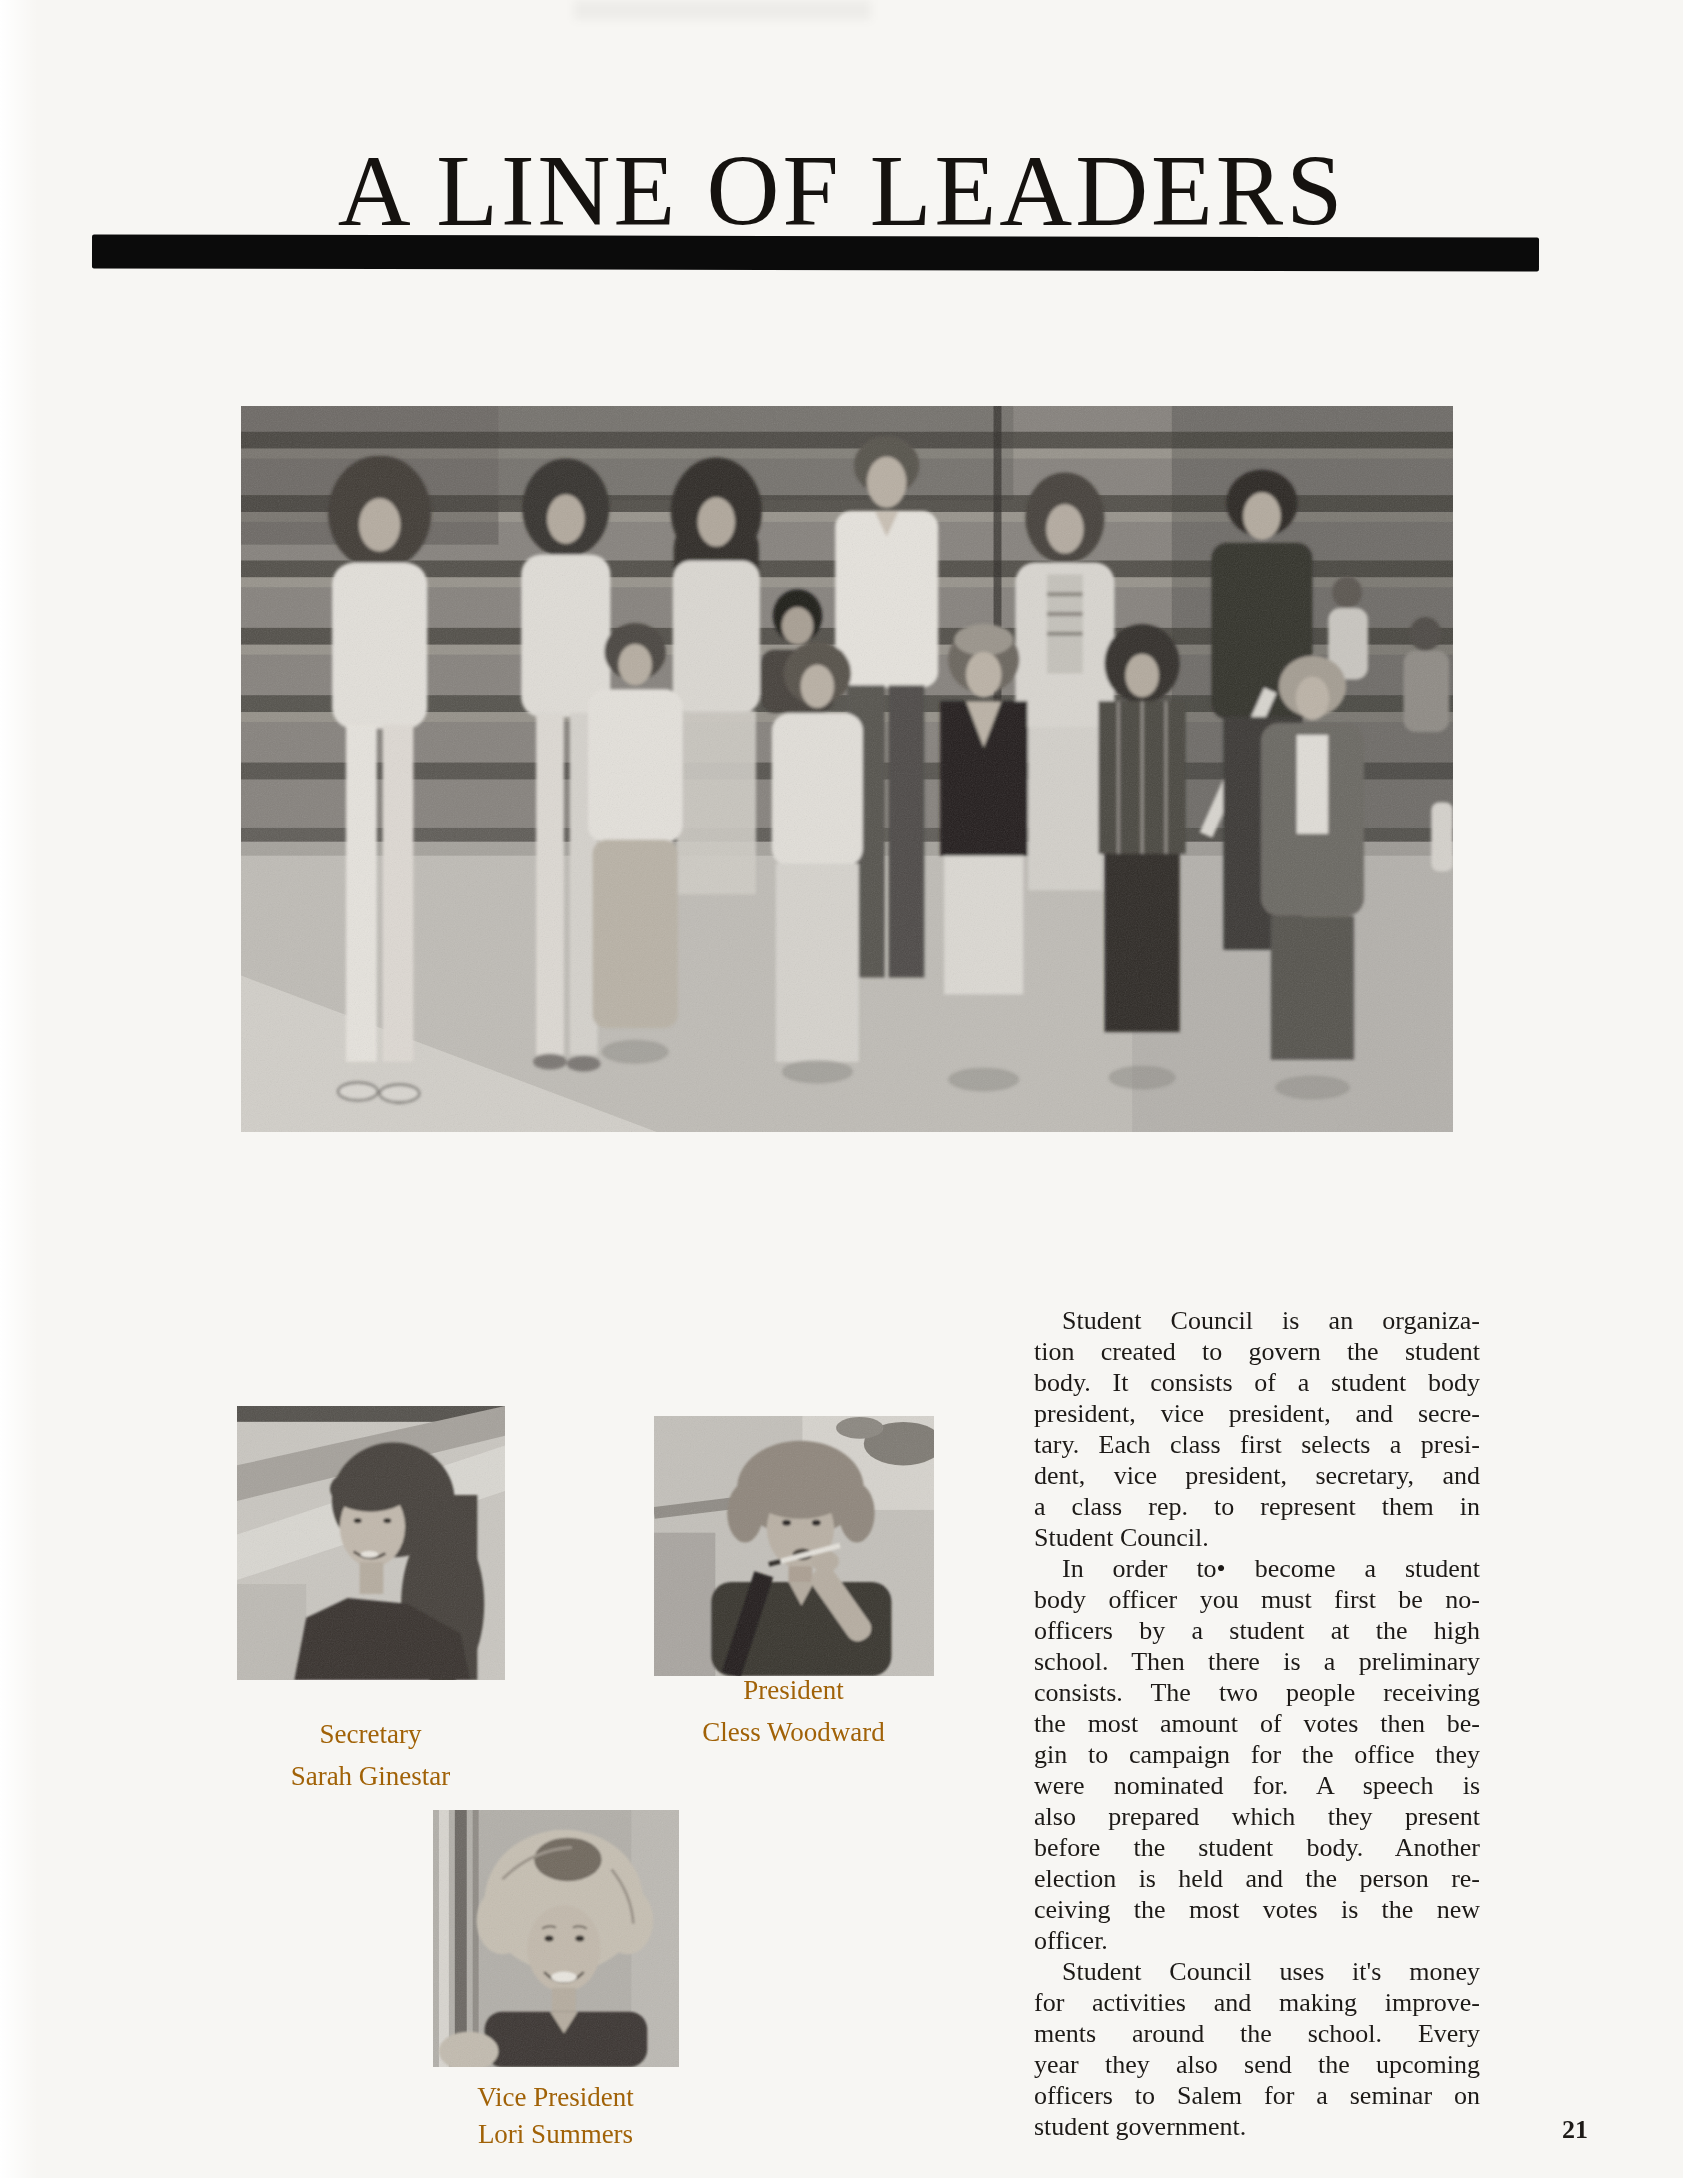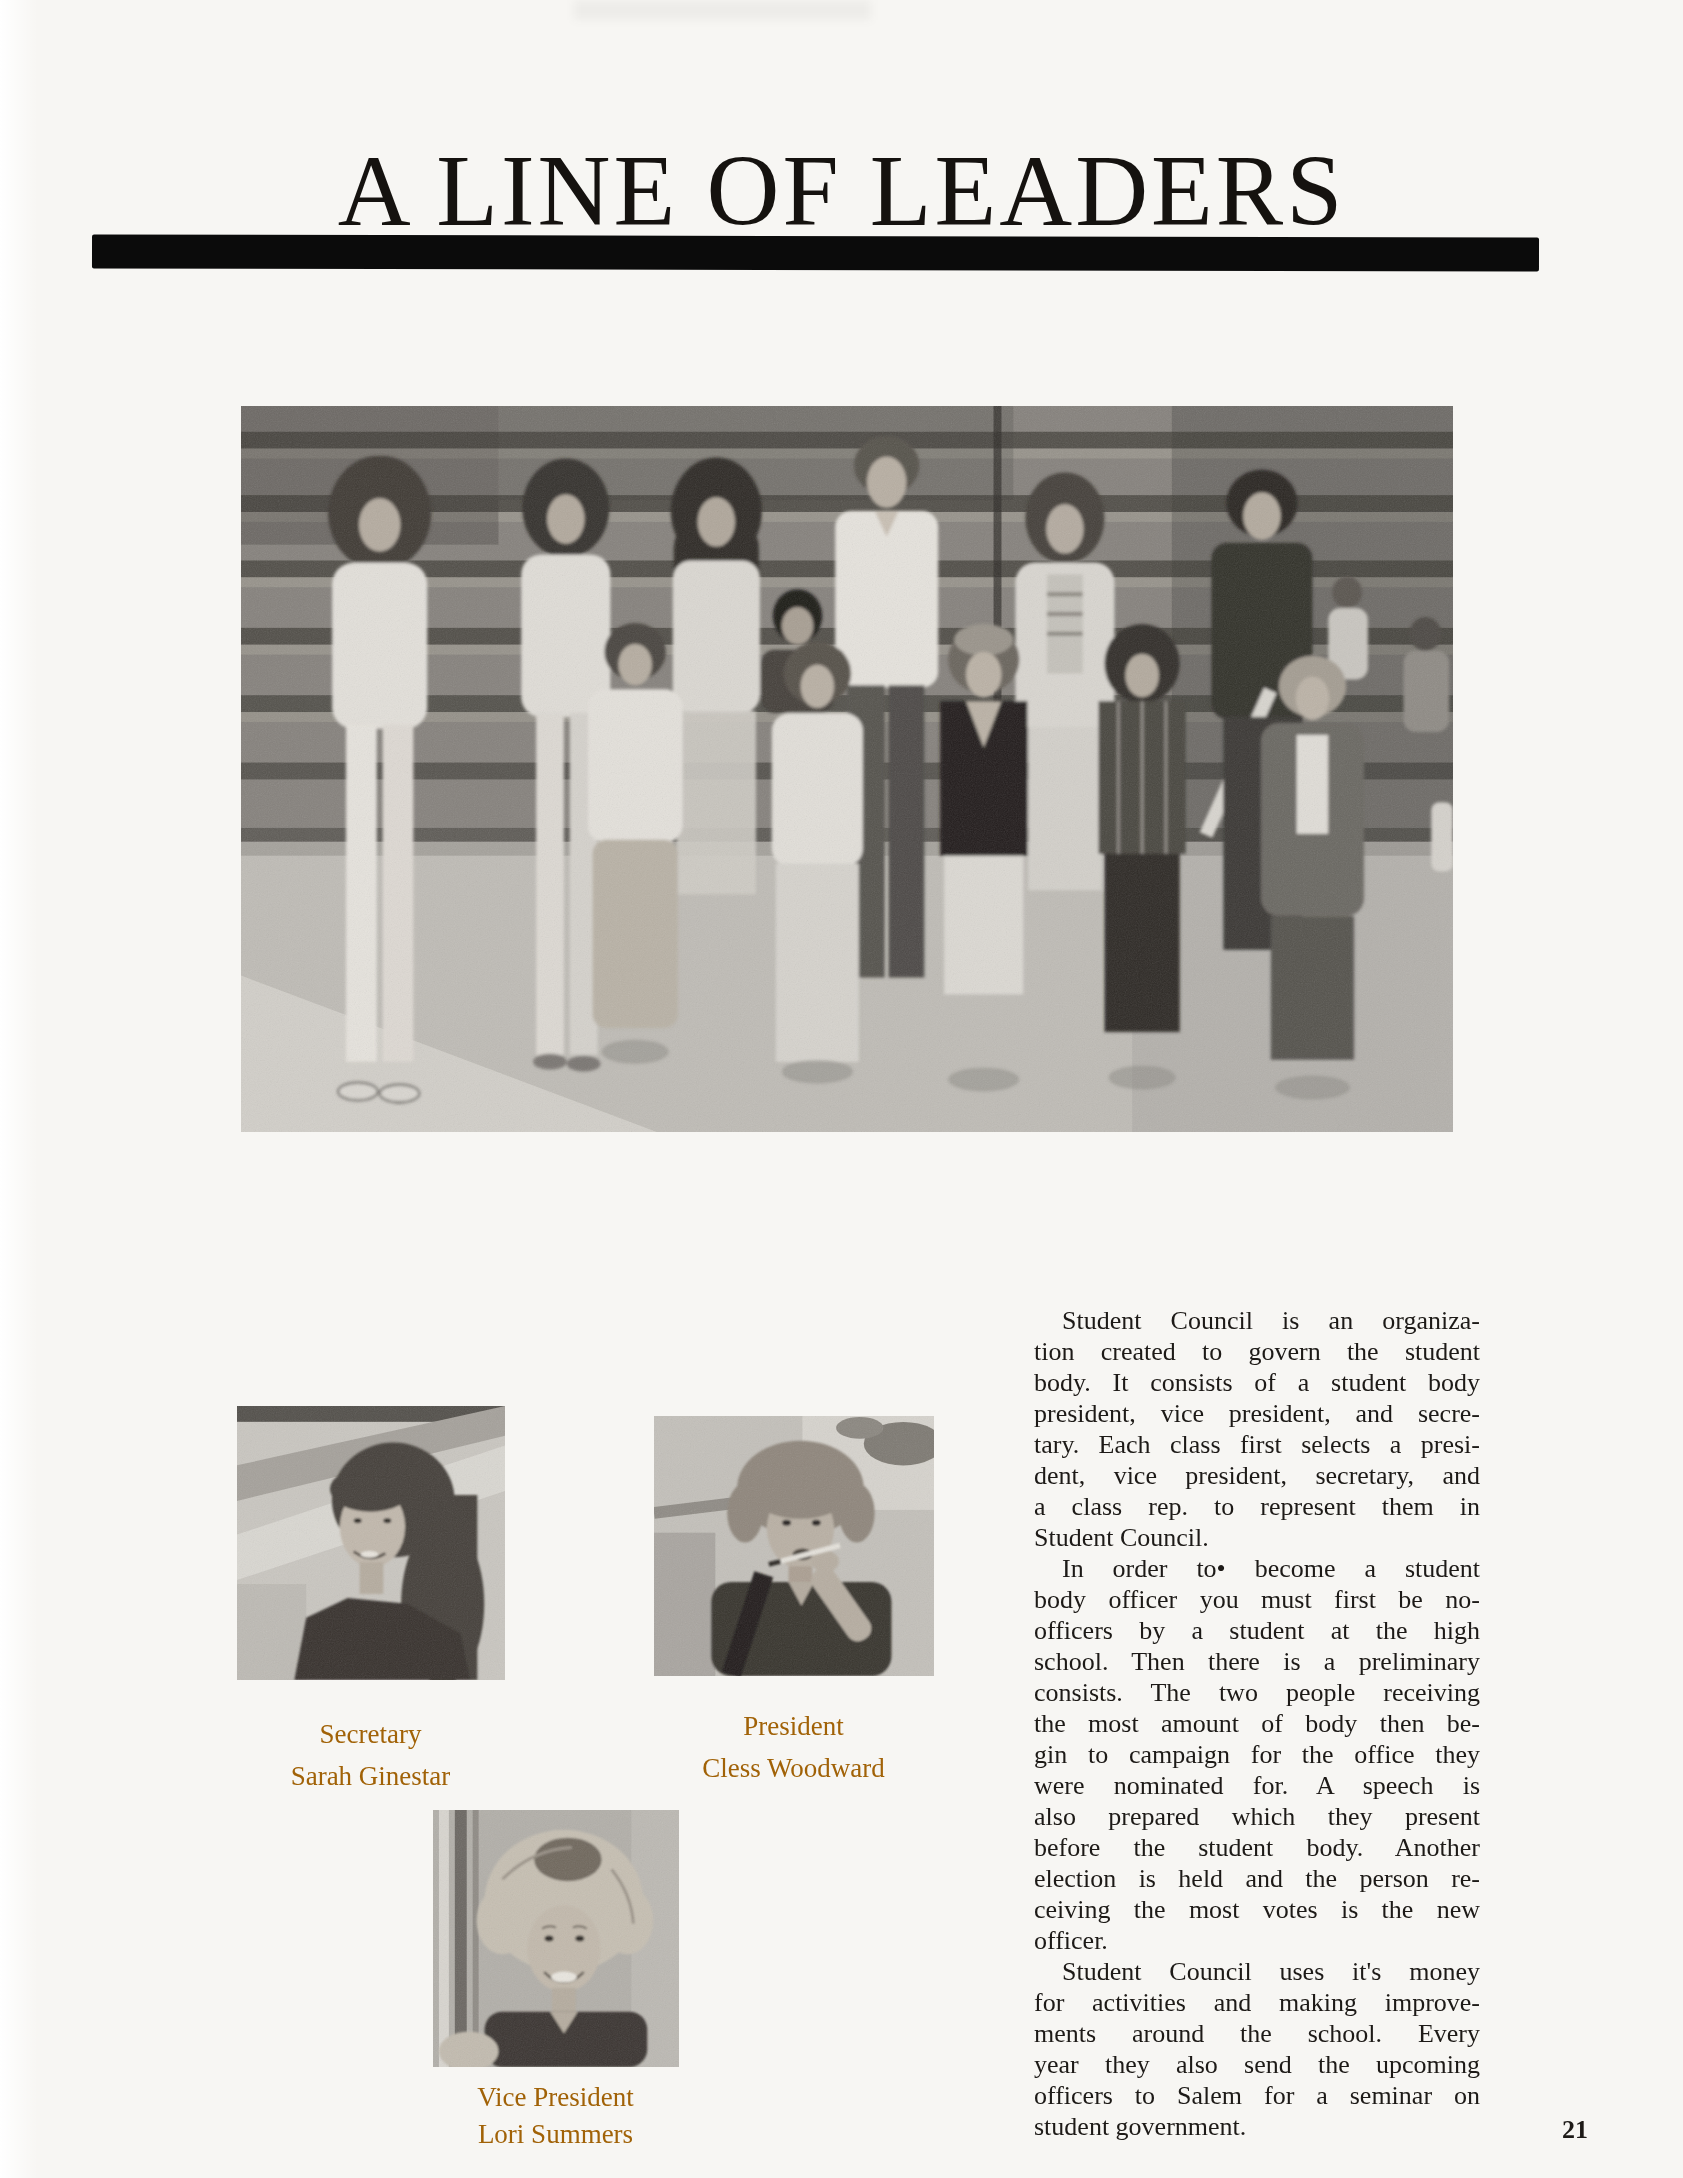--- a/index.html
+++ b/index.html
@@ -25,21 +25,21 @@
              font-size:25px; line-height:34px; color:#242220; }
   .article { position:absolute; left:1034px; top:1305px; width:446px;
              font-size:26px; color:#1d1a17; }
   .article .para > div { line-height:31px; }
   .para > div:first-child { text-indent:28px; }
   .tline { text-align:justify; text-align-last:justify; white-space:normal; }
   .tline-last { text-align-last:left; }
   .role-caption { position:absolute; width:297px; text-align:center;
                   font-size:27px; line-height:42px; color:#a16207; }
   #caption-secretary { left:222px; top:1713px; }
-  #caption-president { left:645px; top:1705px; }
+  #caption-president { left:645px; top:1669px; }
   #caption-vp { left:407px; top:2079px; line-height:37px; }
   .page-number { position:absolute; left:1562px; top:2115px; font-size:26px;
                  font-weight:700; color:#1d1a17; }
 </style>
 <title>A LINE OF LEADERS</title></head>
 <body>
 
 <div class="page">
   <div class="gutter"></div>
   <div class="smudge"></div>
@@ -330,21 +330,21 @@
         <div class="tline">dent, vice president, secretary, and</div>
         <div class="tline">a class rep. to represent them in</div>
         <div class="tline tline-last">Student Council.</div>
       </div>
     <div class="para">
         <div class="tline">In order to• become a student</div>
         <div class="tline">body officer you must first be no-</div>
         <div class="tline">officers by a student at the high</div>
         <div class="tline">school. Then there is a preliminary</div>
         <div class="tline">consists. The two people receiving</div>
-        <div class="tline">the most amount of body then be-</div>
+        <div class="tline">the most amount of votes then be-</div>
         <div class="tline">gin to campaign for the office they</div>
         <div class="tline">were nominated for. A speech is</div>
         <div class="tline">also prepared which they present</div>
         <div class="tline">before the student body. Another</div>
         <div class="tline">election is held and the person re-</div>
         <div class="tline">ceiving the most votes is the new</div>
         <div class="tline tline-last">officer.</div>
       </div>
     <div class="para">
         <div class="tline">Student Council uses it's money</div>

